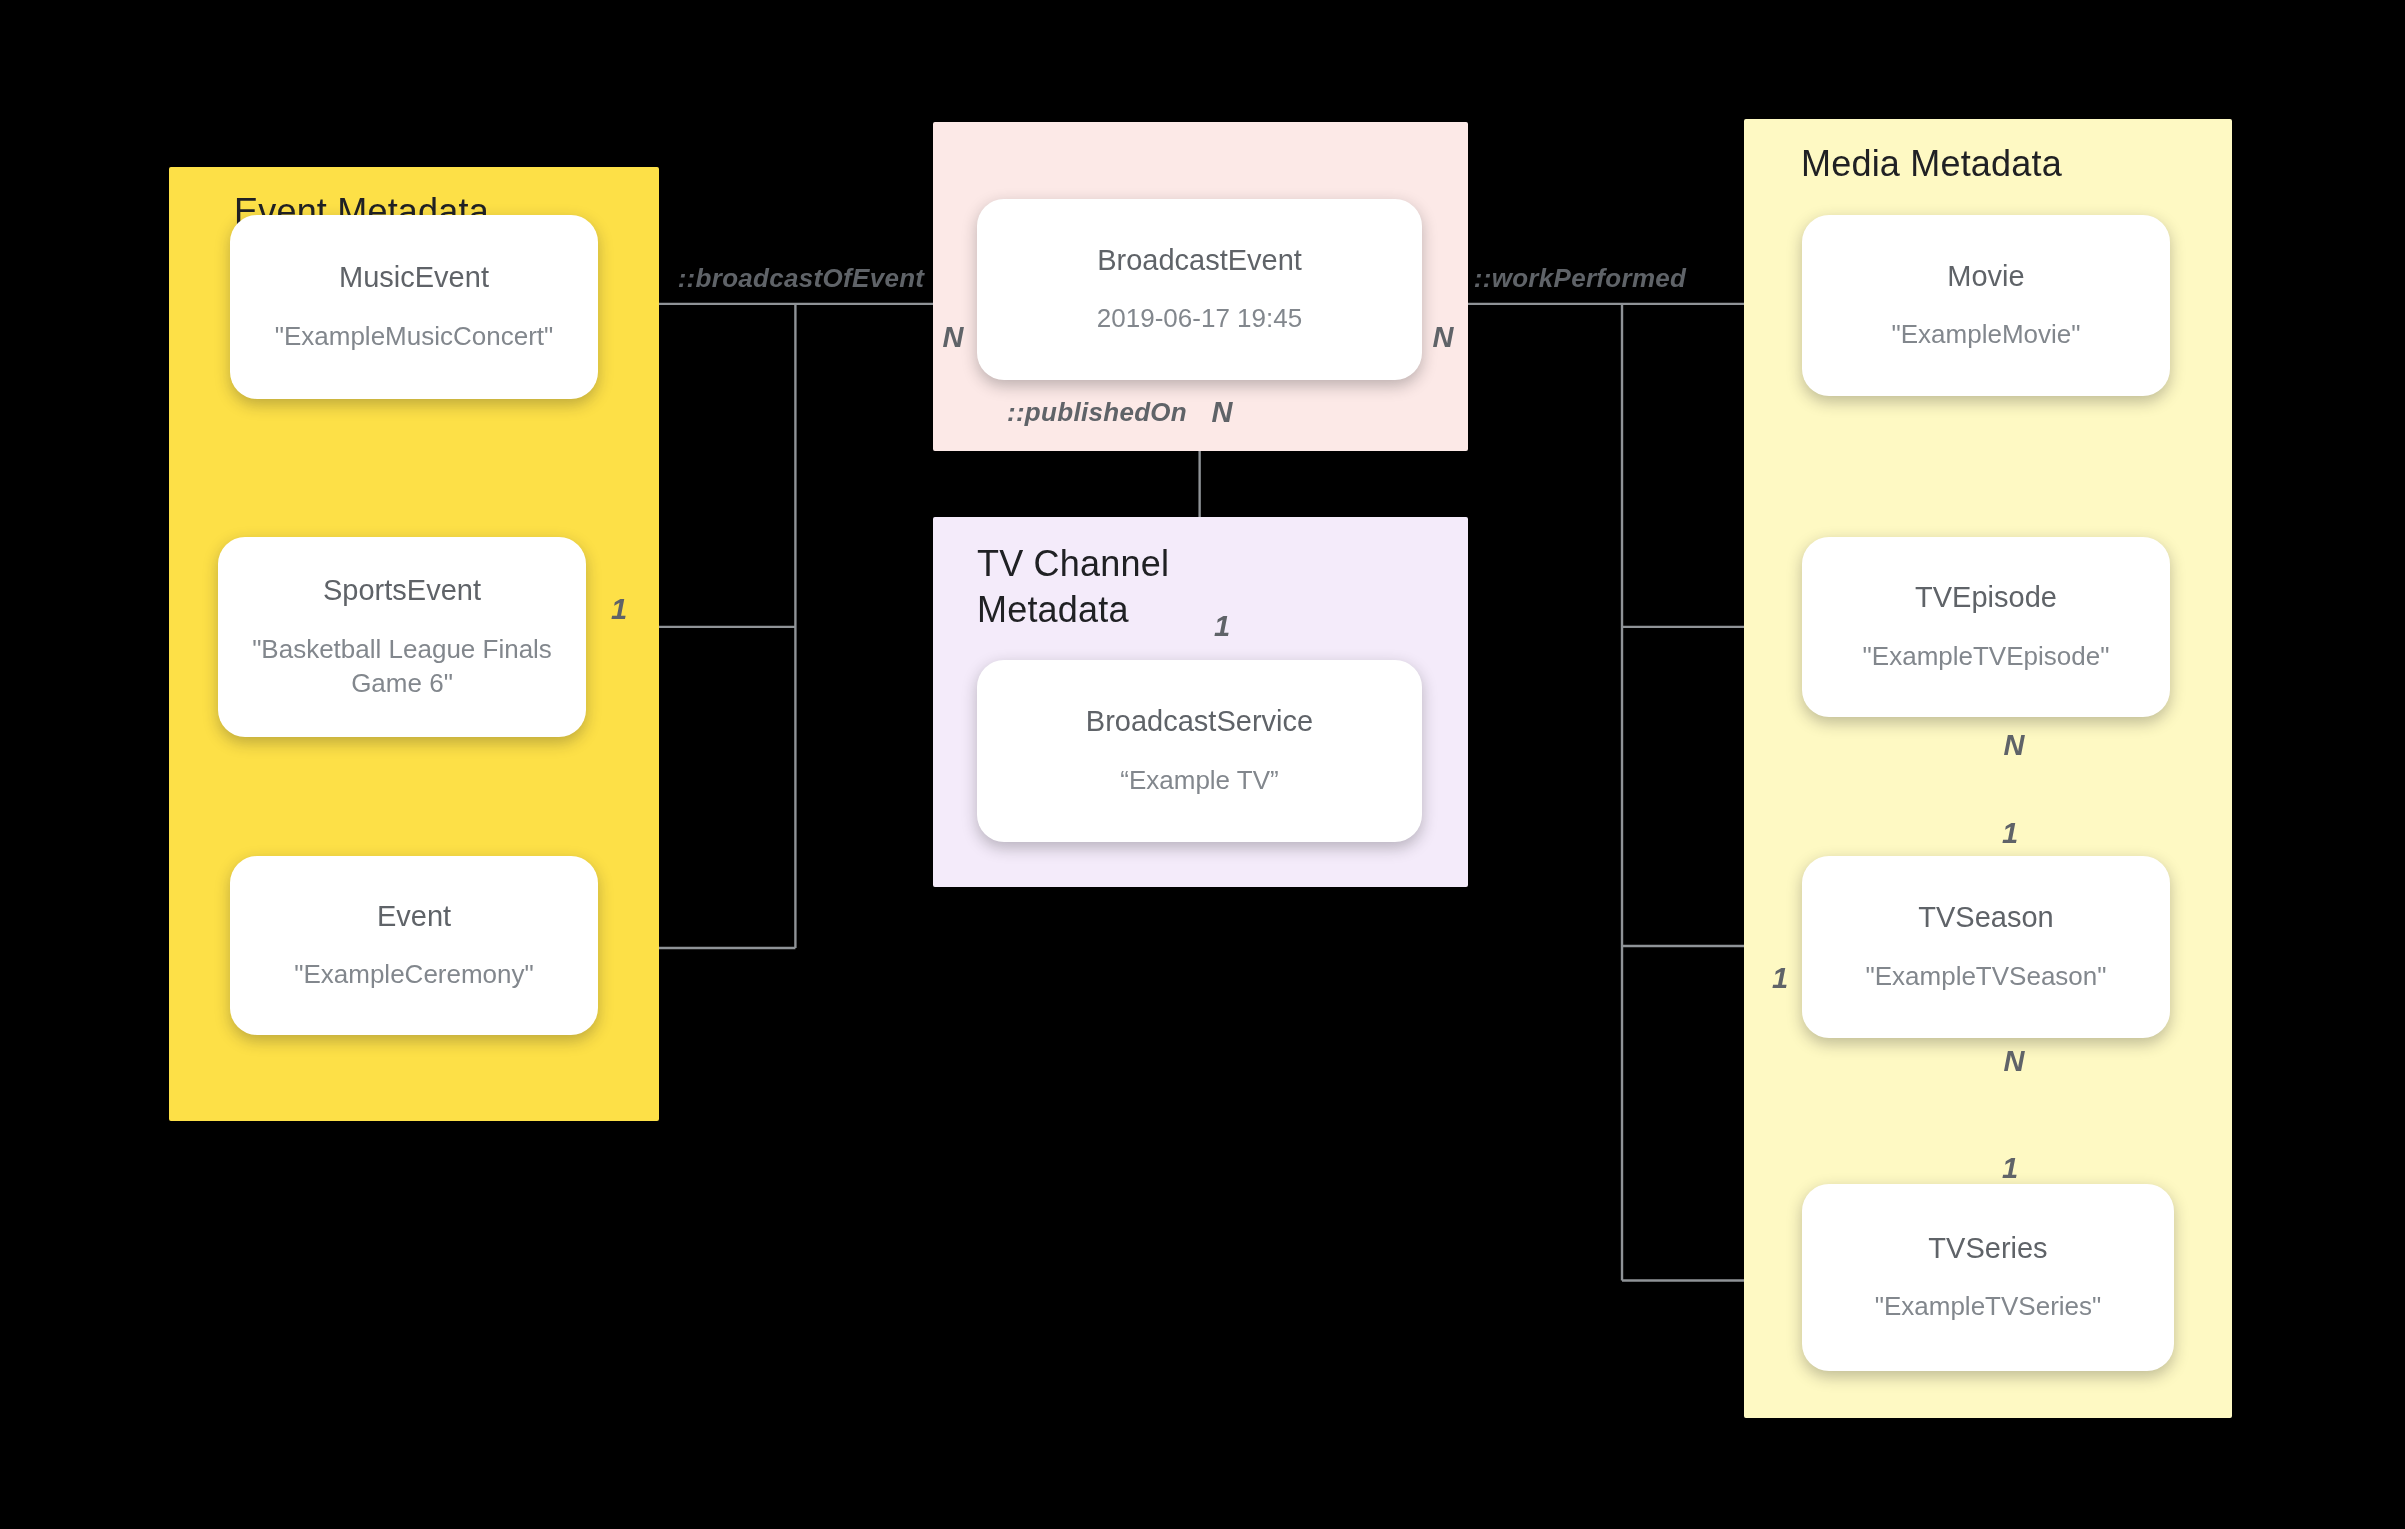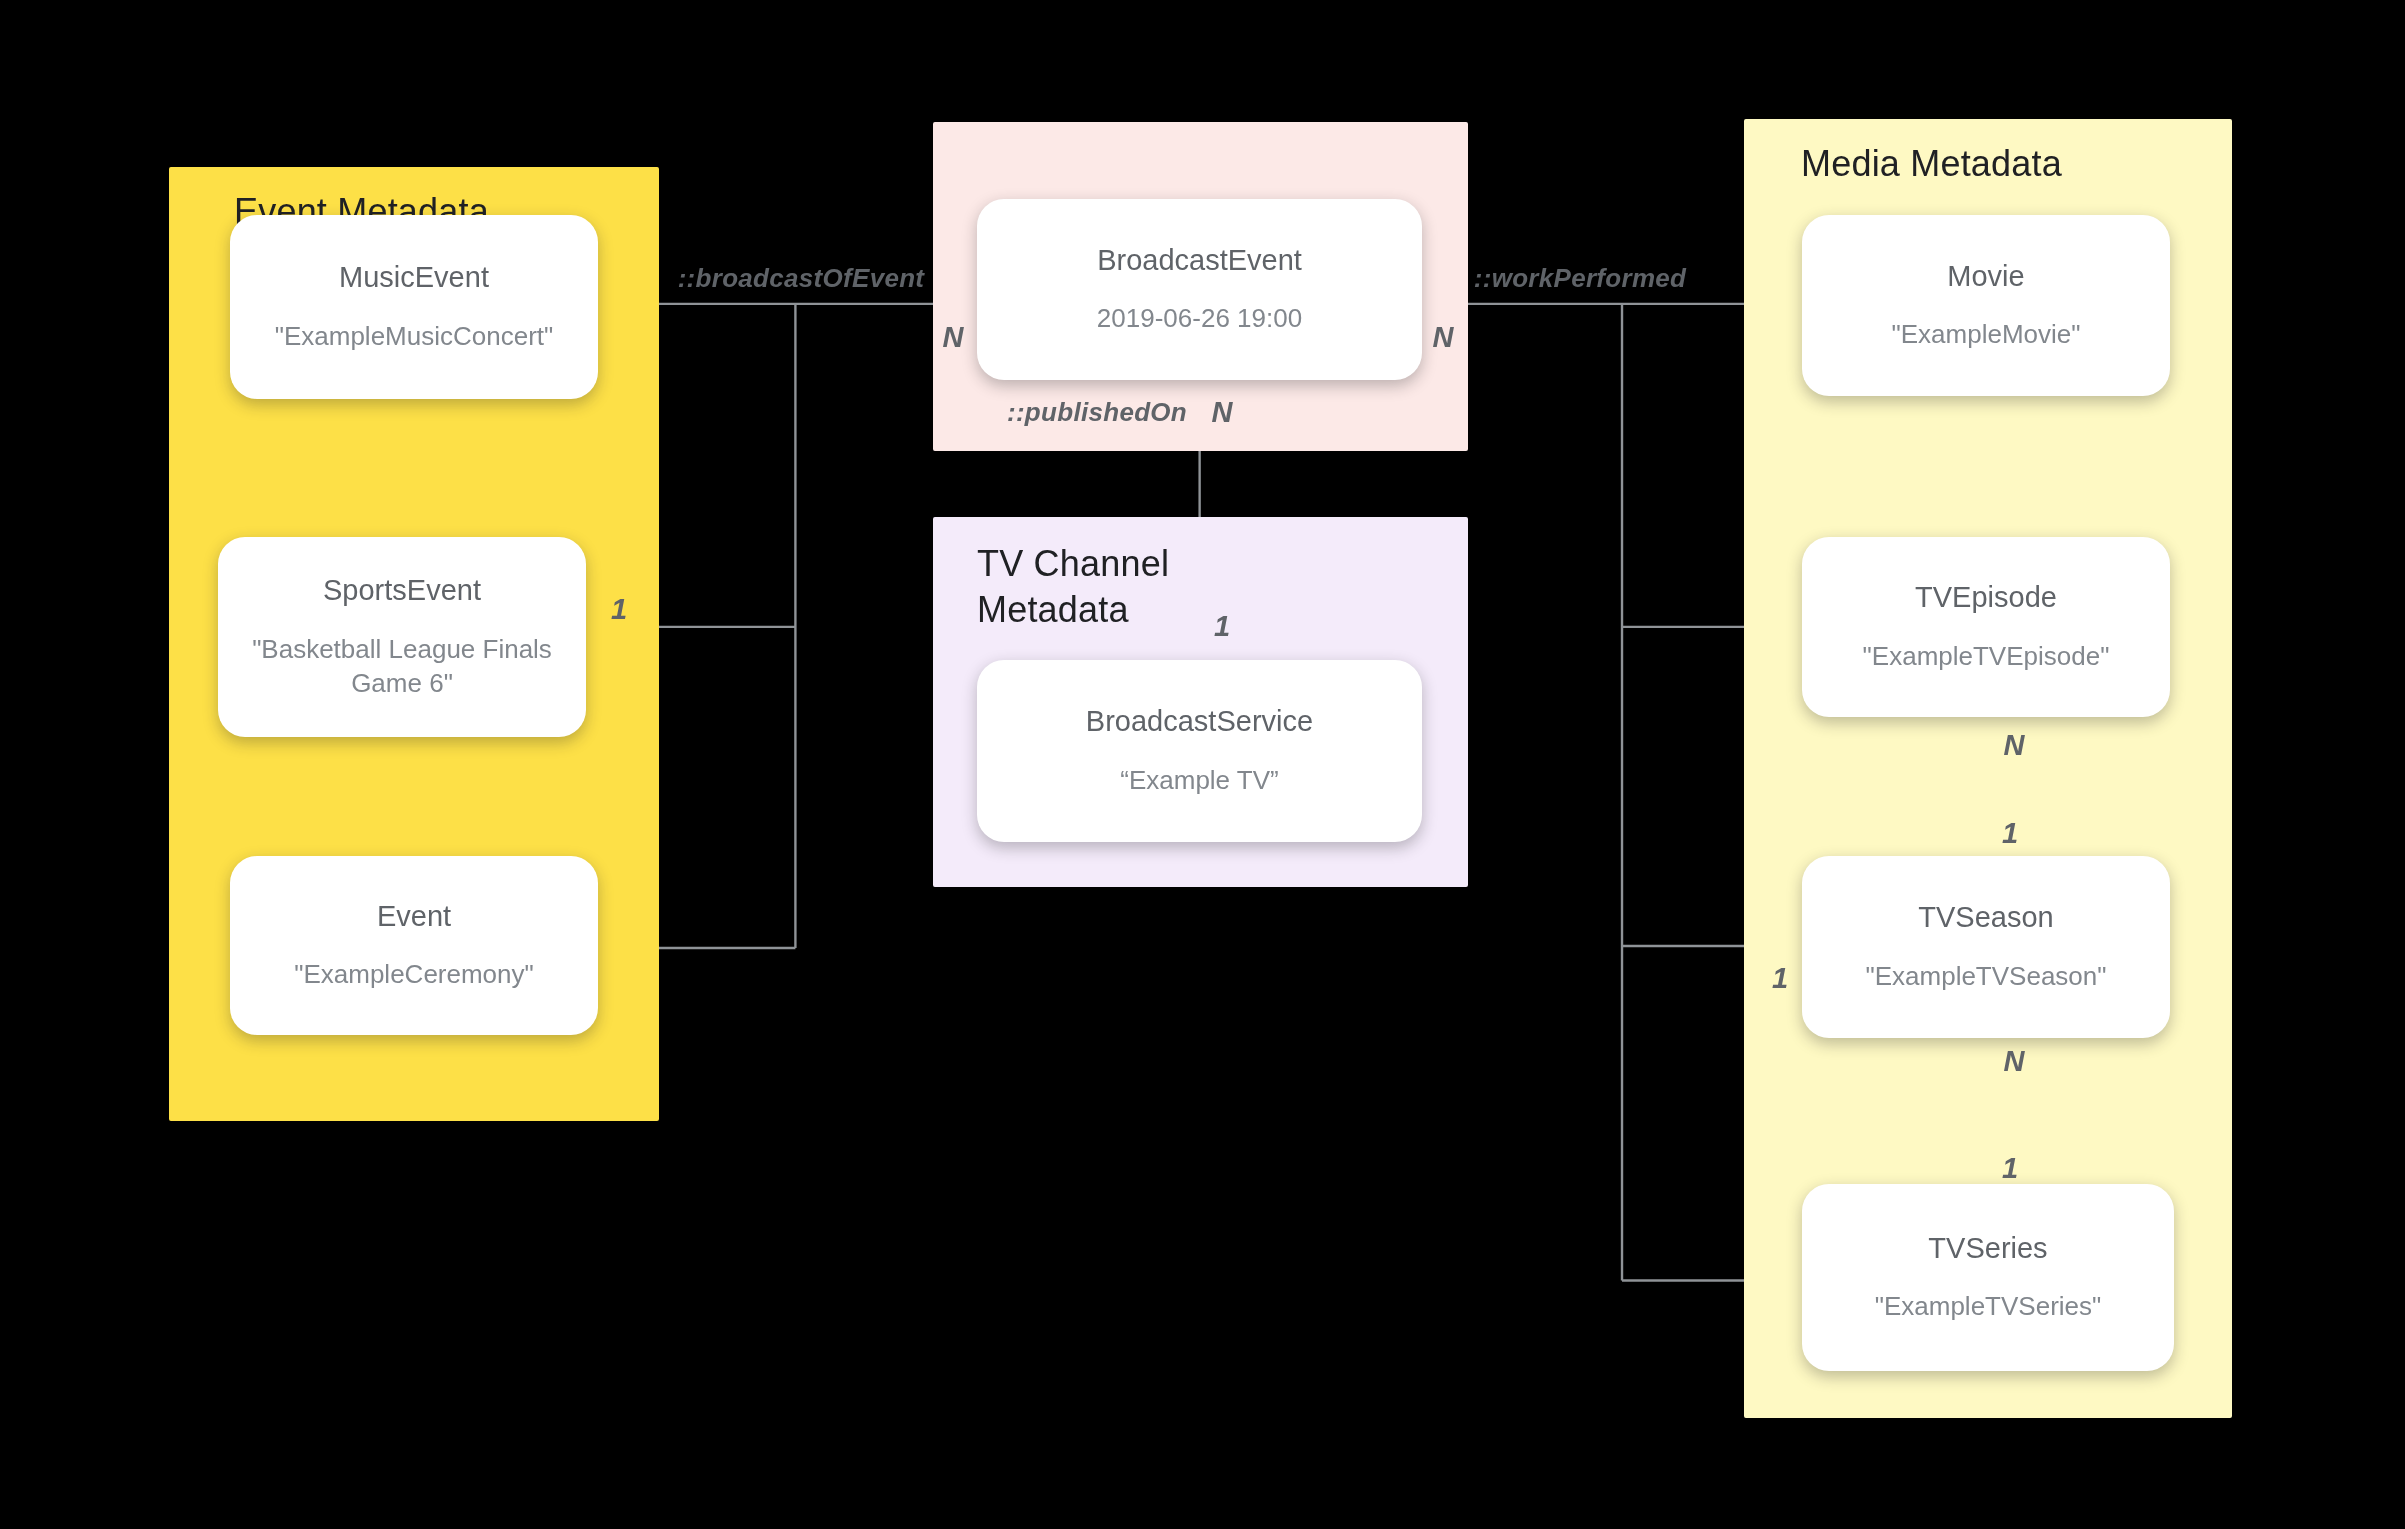--- a/index.html
+++ b/index.html
@@ -142,21 +142,21 @@
     <div class="card-value">"Basketball League Finals Game 6"</div>
   </div>
 
   <div class="card card--event">
     <div class="card-title">Event</div>
     <div class="card-value">"ExampleCeremony"</div>
   </div>
 
   <div class="card card--bevent">
     <div class="card-title">BroadcastEvent</div>
-    <div class="card-value">2019-06-26 19:00</div>
+    <div class="card-value">2019-06-17 19:45</div>
   </div>
 
   <div class="card card--bservice">
     <div class="card-title">BroadcastService</div>
     <div class="card-value">“Example TV”</div>
   </div>
 
   <div class="card card--movie">
     <div class="card-title">Movie</div>
     <div class="card-value">"ExampleMovie"</div>

